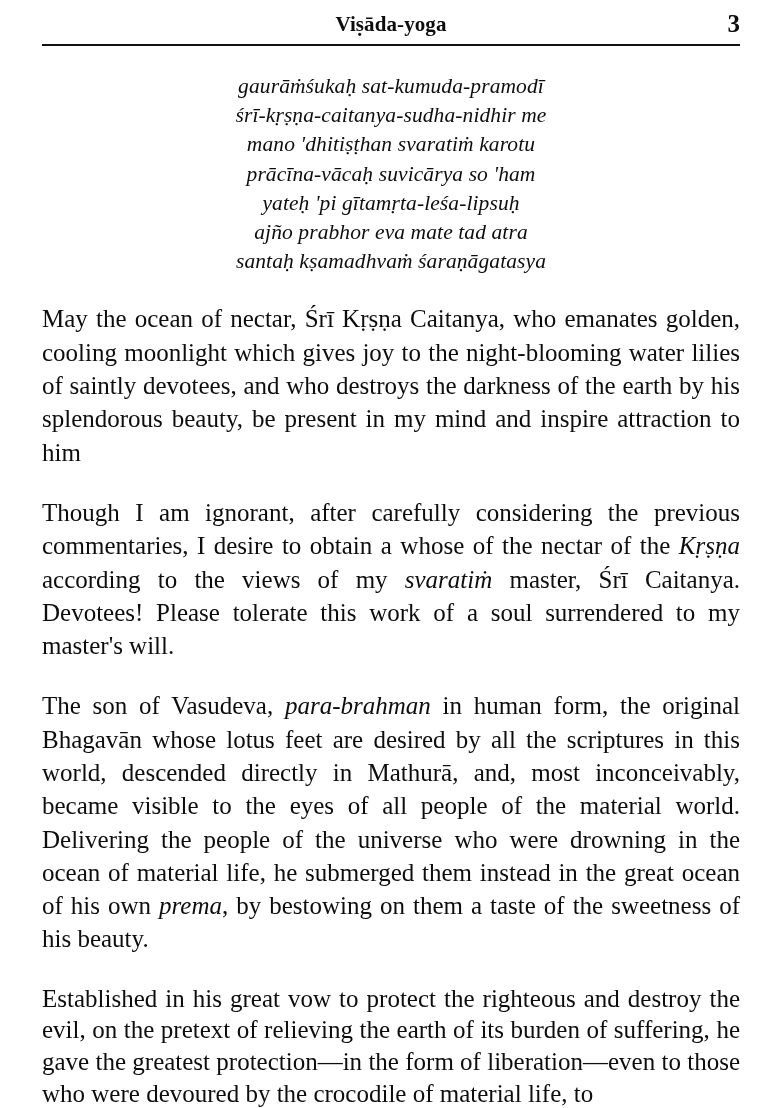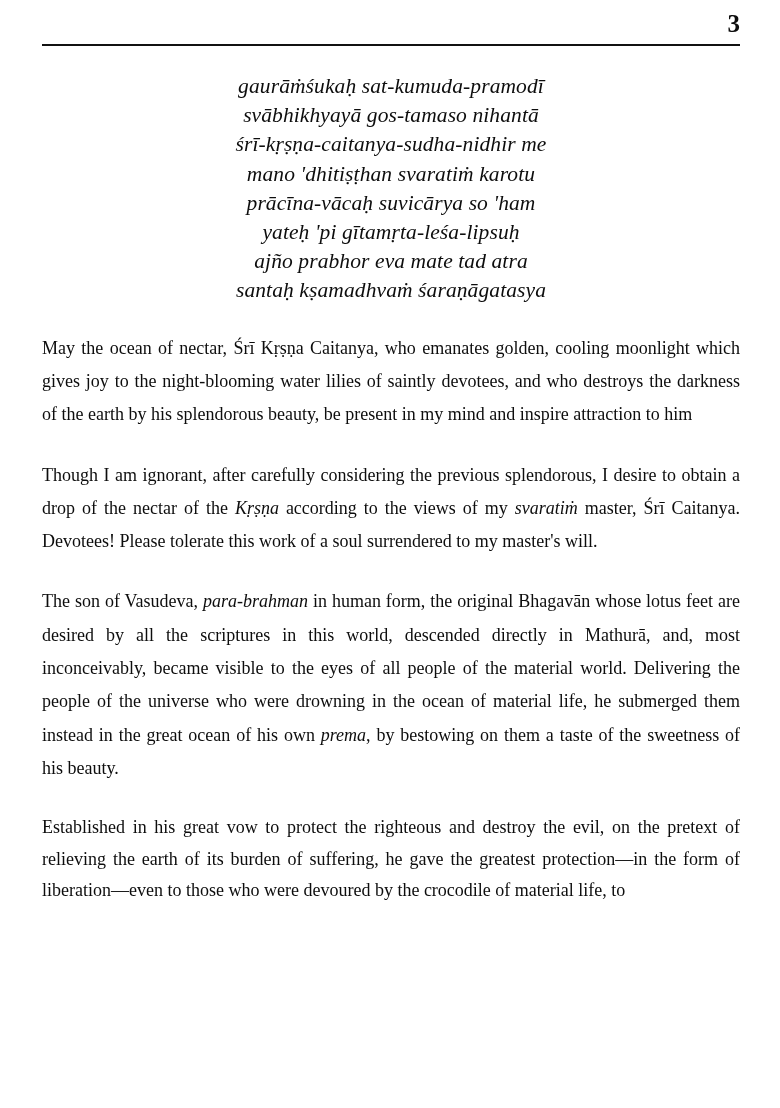--- a/index.html
+++ b/index.html
@@ -71,21 +71,21 @@
     margin: 0 0 26px 0;
     letter-spacing: 0.1px;
   }
   .verse .vline {
     display: block;
     white-space: nowrap;
   }
 
   
   .para {
-    font-size: 18px;
+    font-size: 25px;
     line-height: 33.3px;
     text-align: justify;
     text-justify: inter-word;
     margin: 0 0 27px 0;
     hyphens: none;
   }
   .para.tight {
     line-height: 31.6px;
   }
   .para em {
@@ -94,39 +94,39 @@
   .para:last-child {
     margin-bottom: 16px;
   }
 </style>
 </head>
 <body>
 
 <div id="page">
 
   <div class="running-head">
+    <div class="rh-title">Viṣāda-yoga</div>
     <div class="rh-folio">3</div>
   </div>
   <div class="head-rule"></div>
 
   <div class="textblock">
 
     <div class="verse">
       <span class="vline">gaurāṁśukaḥ sat-kumuda-pramodī</span>
-      <span class="vline">svābhikhyayā gos-tamaso nihantā</span>
       <span class="vline">śrī-kṛṣṇa-caitanya-sudha-nidhir me</span>
       <span class="vline">mano 'dhitiṣṭhan svaratiṁ karotu</span>
       <span class="vline">prācīna-vācaḥ suvicārya so 'ham</span>
       <span class="vline">yateḥ 'pi gītamṛta-leśa-lipsuḥ</span>
       <span class="vline">ajño prabhor eva mate tad atra</span>
       <span class="vline">santaḥ kṣamadhvaṁ śaraṇāgatasya</span>
     </div>
 
     <p class="para">May the ocean of nectar, Śrī Kṛṣṇa Caitanya, who emanates golden, cooling moonlight  which gives joy to the night-blooming water lilies of saintly devotees, and who destroys the darkness of the earth by his splendorous beauty, be present in my mind and inspire attraction to him</p>
 
-    <p class="para"><span>Though I am ignorant, after carefully considering the previous splendorous, I desire to obtain a drop of the nectar of the </span><em>Kṛṣṇa</em><span> according to the views of my </span><em>svaratiṁ</em><span> master, Śrī Caitanya. Devotees!  Please tolerate this work of a soul surrendered to my master's will.</span></p>
+    <p class="para"><span>Though I am ignorant, after carefully considering the previous commentaries, I desire to obtain a whose of the nectar of the </span><em>Kṛṣṇa</em><span> according to the views of my </span><em>svaratiṁ</em><span> master, Śrī Caitanya. Devotees!  Please tolerate this work of a soul surrendered to my master's will.</span></p>
 
     <p class="para"><span>The son of Vasudeva, </span><em>para-brahman</em><span> in human form, the original Bhagavān whose lotus feet are desired by all the scriptures in this world, descended directly in Mathurā, and, most inconceivably, became visible to the eyes of all people of the material world. Delivering the people of the universe who were drowning in the ocean of material life, he submerged them instead in the great ocean of his own </span><em>prema</em><span>, by bestowing on them a taste of the sweetness of his beauty.</span></p>
 
     <p class="para tight">Established in his great vow to protect the righteous and destroy the evil, on the pretext of relieving the earth of its burden of suffering, he gave the greatest protection—in the form of liberation—even to those who were devoured by the crocodile of material life, to</p>
 
   </div>
 </div>
 
 </body></html>

